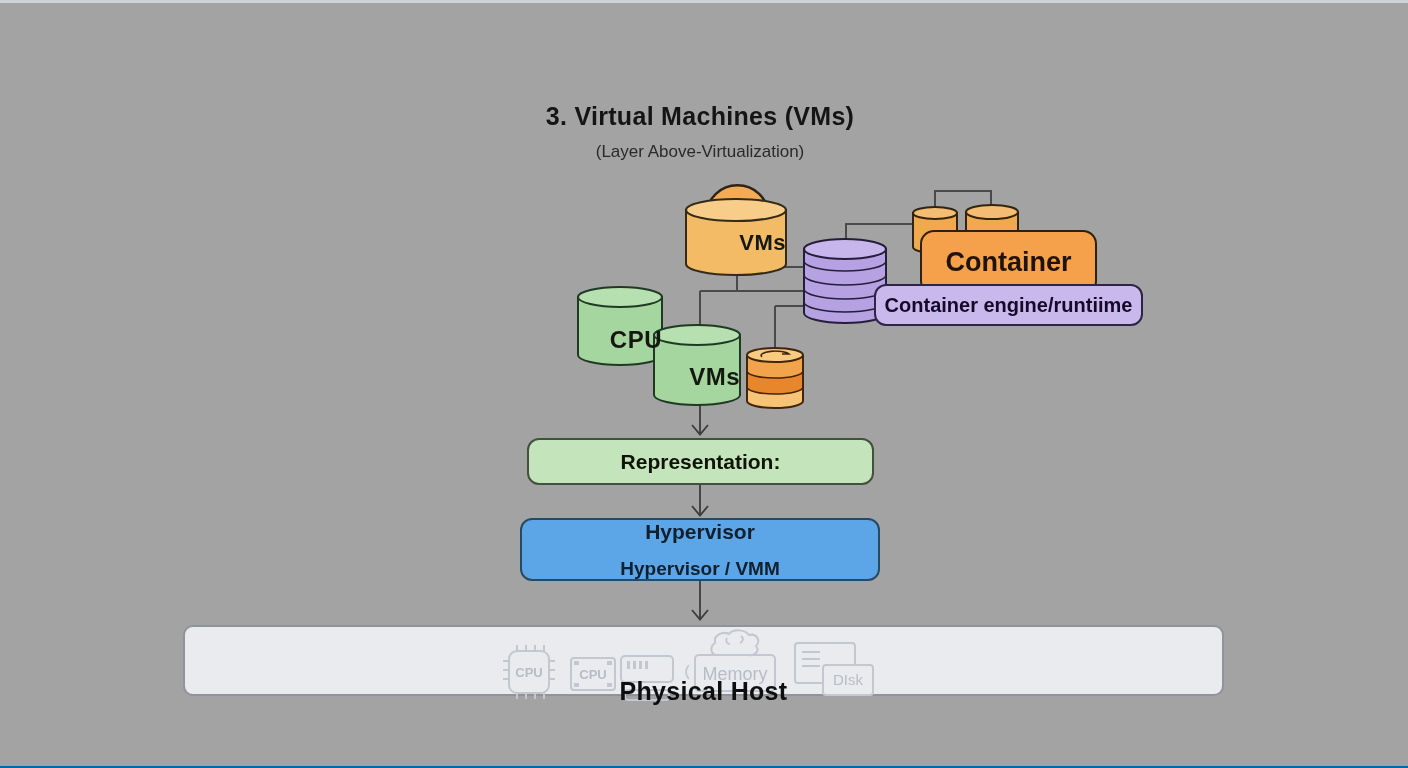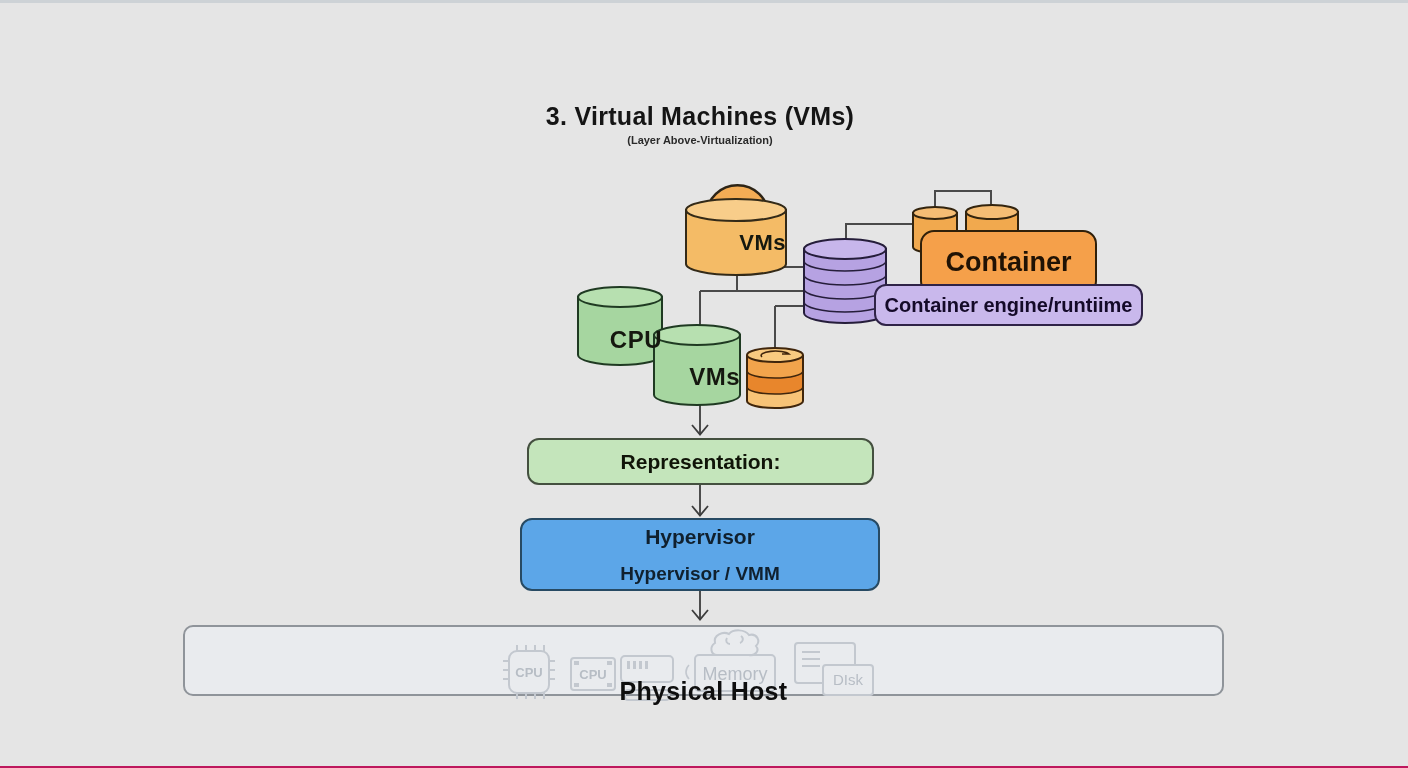--- a/index.html
+++ b/index.html
@@ -1,19 +1,19 @@
 <!DOCTYPE html>
 <html><head>
 <meta charset="utf-8">
 <style>
   html,body{margin:0;padding:0;background:#ffffff;}
   body{font-family:"Liberation Sans", sans-serif;}
   #stage{
-    position:relative;width:1408px;height:768px;background:#e5e5e5;
-    border-top:3px solid #cdd2d6;border-bottom:2px solid #be185d;
+    position:relative;width:1408px;height:768px;background:#a3a3a3;
+    border-top:3px solid #cdd2d6;border-bottom:2px solid #0369a1;
     box-sizing:border-box;overflow:hidden;
   }
   #shapes{position:absolute;left:0;top:0;z-index:1;}
   .cyl-label{
     position:absolute;z-index:2;text-align:right;
     font-weight:bold;color:#15180f;letter-spacing:0.5px;
   }
   .box{
     position:absolute;z-index:3;display:flex;align-items:center;justify-content:center;
     flex-direction:column;box-sizing:border-box;text-align:center;
@@ -27,37 +27,37 @@
     left:874px;top:281px;width:269px;height:42px;border-radius:12px;
     background:#C9B8EC;border:2px solid #2f2347;
     font-size:20px;font-weight:bold;color:#140a28;z-index:4;
   }
   .box-representation{
     left:527px;top:435px;width:347px;height:47px;border-radius:12px;
     background:#C4E5BB;border:2px solid #44503f;
     font-size:21px;font-weight:bold;color:#101408;
   }
   .box-hypervisor{
-    left:520px;top:515px;width:360px;height:73px;border-radius:12px;
+    left:520px;top:515px;width:360px;height:63px;border-radius:12px;
     background:#5CA6E8;border:2px solid #274a63;color:#10202e;line-height:1.25;
   }
   .box-hypervisor .l1{font-size:21px;font-weight:bold;}
   .box-hypervisor .l2{font-size:19px;font-weight:600;margin-top:12px;}
   .host-bar{
     position:absolute;left:183px;top:622px;width:1041px;height:71px;z-index:3;
     background:#E9EBEE;border:2px solid #8f949a;border-radius:10px;box-sizing:border-box;
   }
   .host-title{
     position:absolute;left:0;top:13px;width:100%;text-align:center;z-index:5;
     font-size:25px;font-weight:bold;color:#0e0e0e;letter-spacing:0.3px;margin-top:37px;
   }
   .host-icon{position:absolute;z-index:4;}
   .titleblock{position:absolute;left:430px;top:99px;width:540px;text-align:center;z-index:2;}
   .titleblock .t{font-size:25px;font-weight:bold;color:#151515;letter-spacing:0.3px;}
-  .titleblock .s{font-size:11px;font-weight:700;color:#2a2a2a;margin-top:3px;}
+  .titleblock .s{font-size:17px;font-weight:400;color:#2a2a2a;margin-top:11px;}
 </style>
 </head>
 <body>
 
 <div id="stage">
 
   <svg id="shapes" width="1408" height="768" viewBox="0 0 1408 768">
 
     <g stroke="#4a4a4a" stroke-width="2" fill="none">
       <path d="M737 261 L737 288"></path>

